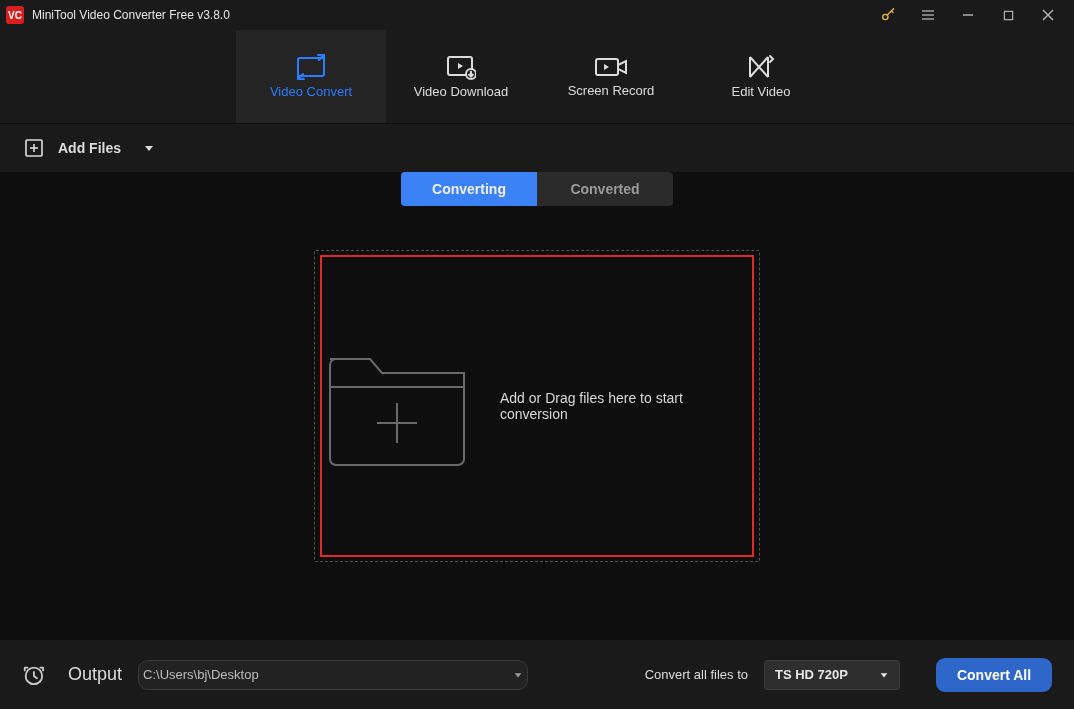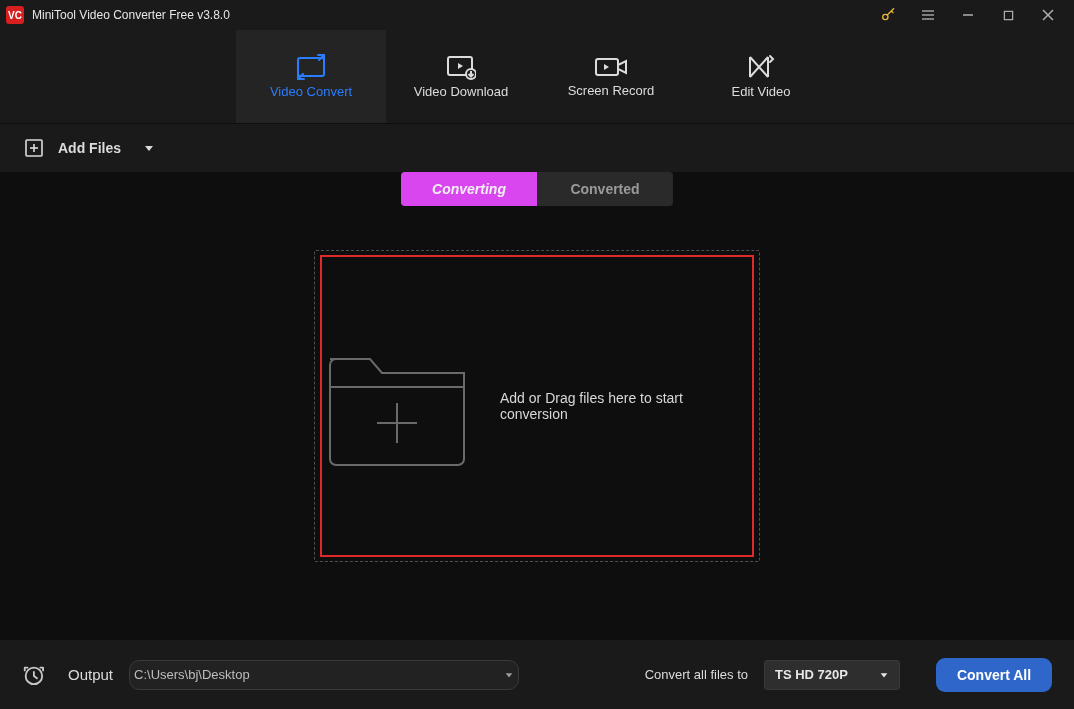--- a/index.html
+++ b/index.html
@@ -86,21 +86,21 @@
     overflow: hidden;
     background: #2a2a2a;
   }
   .seg .seg-btn {
     width: 136px; height: 34px;
     display: flex; align-items: center; justify-content: center;
     font-size: 14px; font-weight: 600;
     color: #9a9a9a;
     cursor: pointer;
   }
-  .seg .seg-btn.active { background: #d946ef; color: #f0f0f0; font-style: italic; }
+  .seg .seg-btn.active { background: #3b82f6; color: #f0f0f0; }
   .toolbar-wrap { position: relative; height: 48px; }
 
   
   .stage {
     height: 467px;
     background: #0e0e0e;
     display: flex; align-items: center; justify-content: center;
   }
   .dropzone {
     width: 446px; height: 312px;
@@ -123,21 +123,21 @@
   
   .bottombar {
     height: 70px;
     background: #1a1a1a;
     display: flex; align-items: center;
     padding: 0 22px;
     gap: 16px;
     border-top: 1px solid #0e0e0e;
   }
   .bottombar .clock { color: #c8c8c8; }
-  .bottombar .out-label { font-size: 15px; color: #dcdcdc; margin-left: 8px; }
+  .bottombar .out-label { font-size: 18px; color: #dcdcdc; margin-left: 8px; }
   .out-path {
     flex: 0 0 390px;
     height: 30px;
     background: #222;
     border: 1px solid #3a3a3a;
     border-radius: 10px;
     display: flex; align-items: center;
     padding: 0 4px;
     color: #bdbdbd; font-size: 13px;
     justify-content: space-between;

